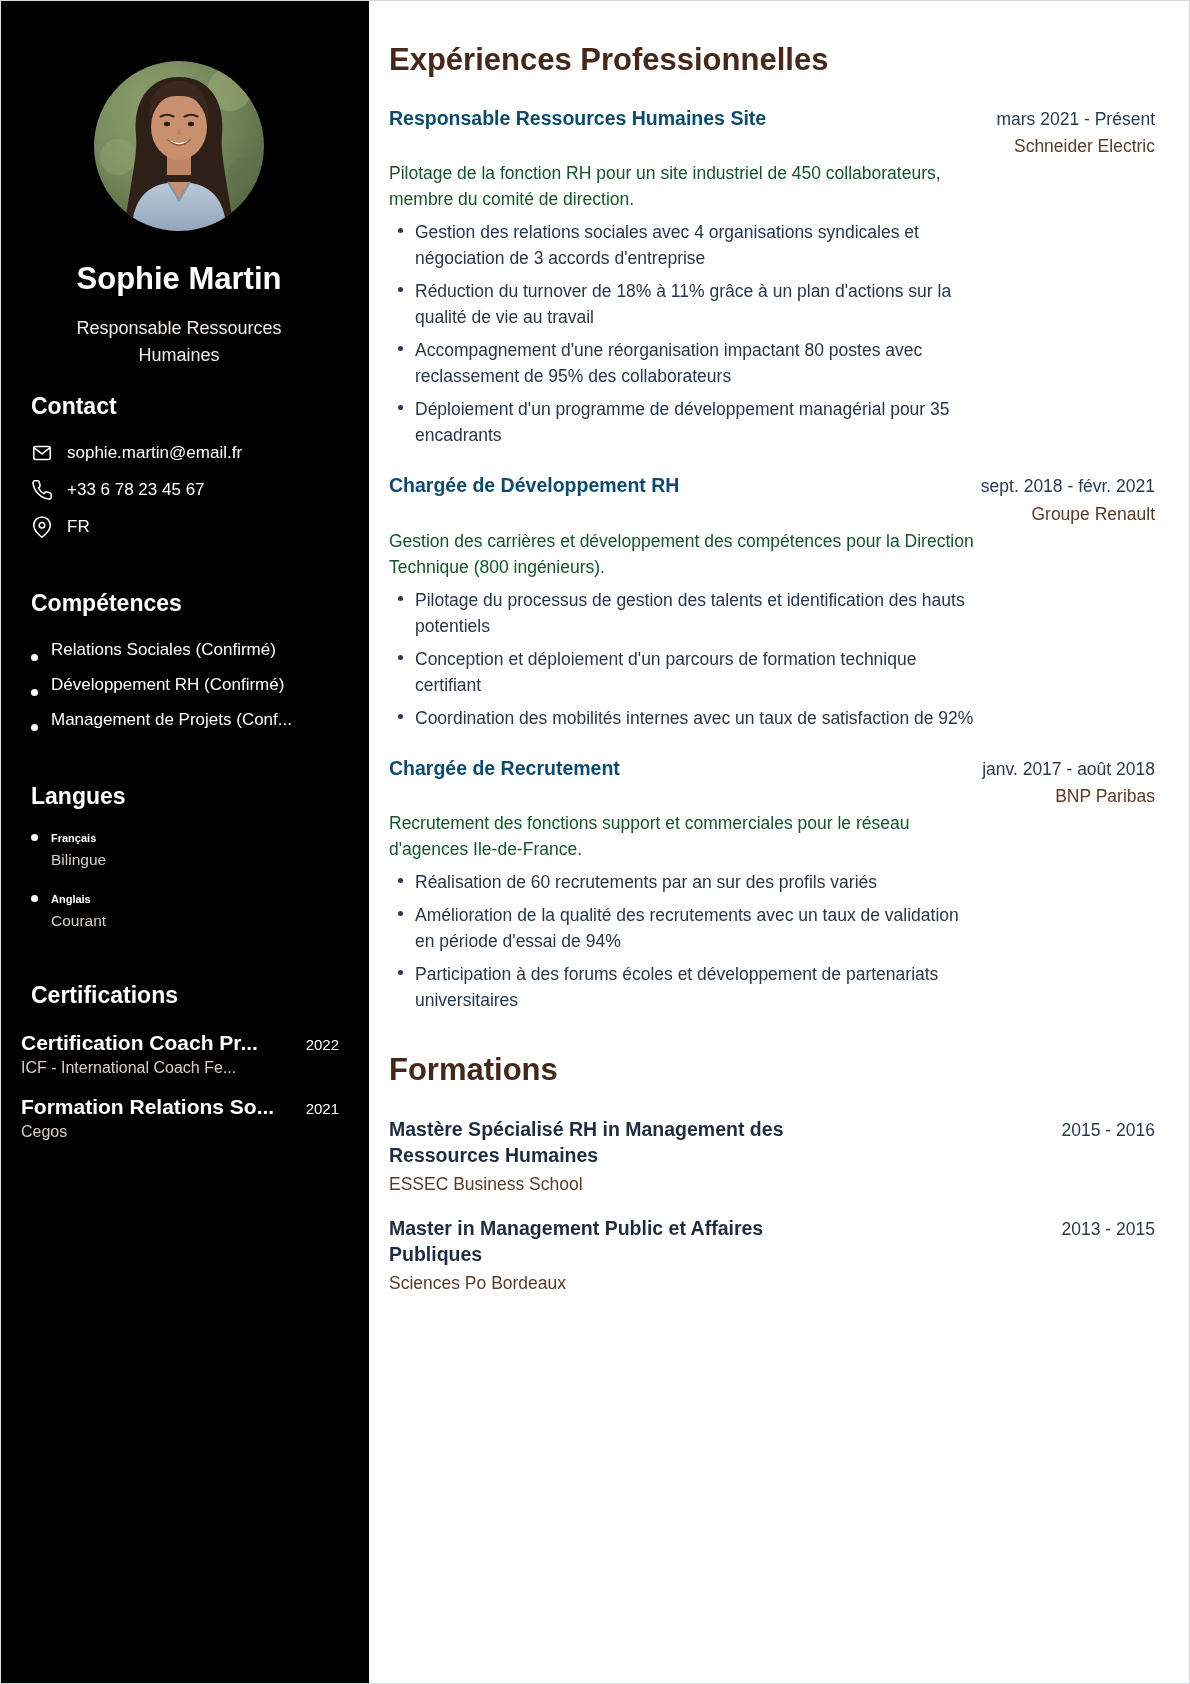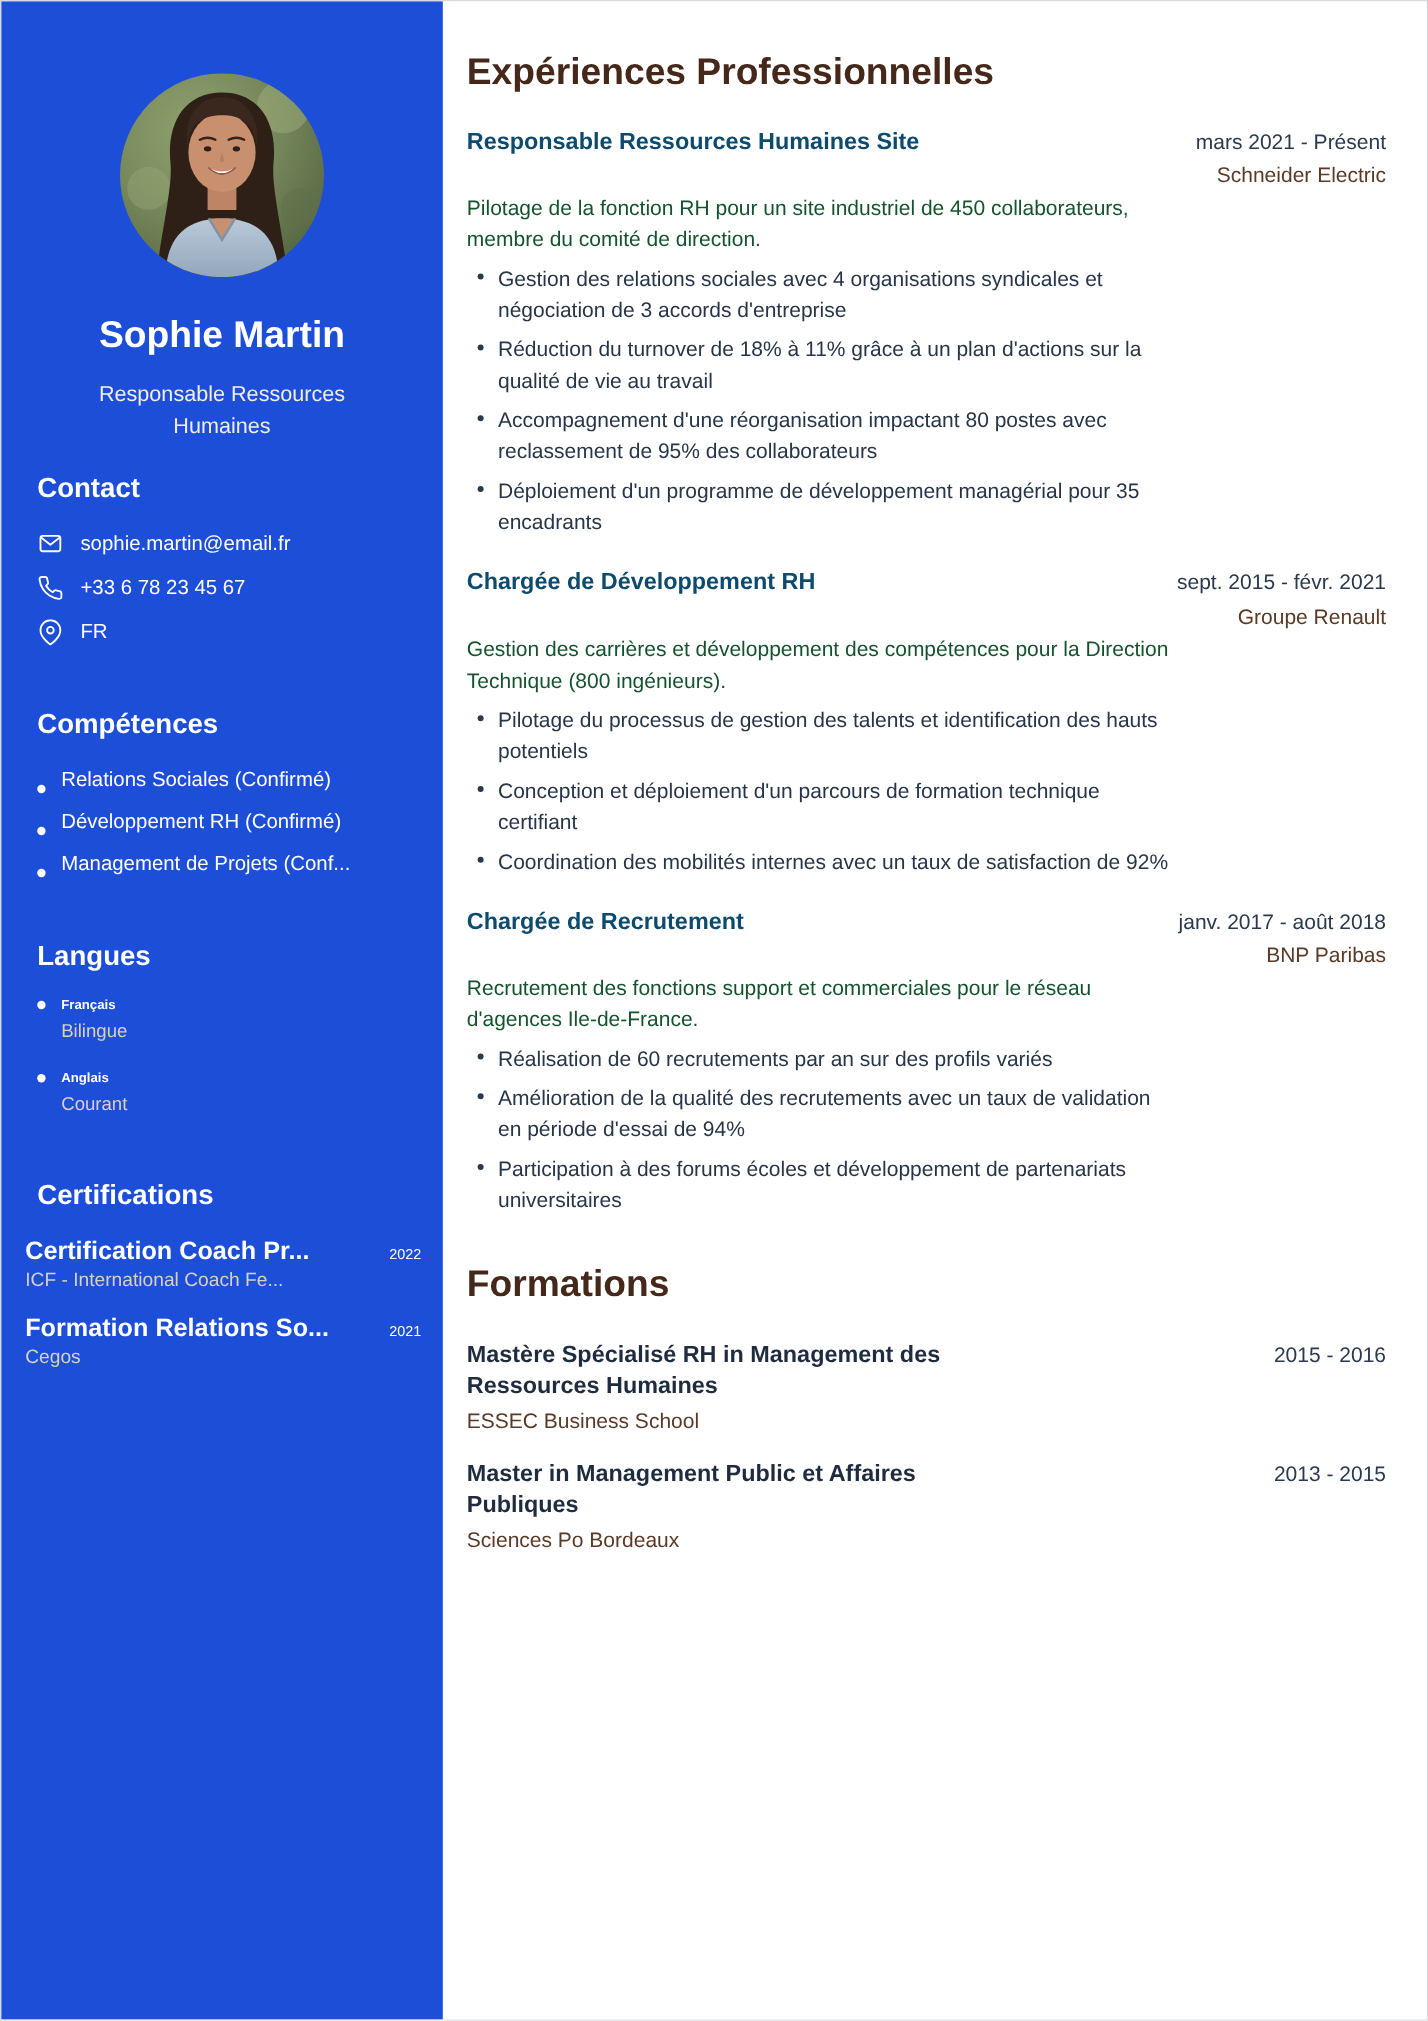--- a/index.html
+++ b/index.html
@@ -5,43 +5,43 @@
   html,body{margin:0;padding:0;background:#ffffff;}
   body{font-family:"Liberation Sans","DejaVu Sans",sans-serif;color:#273345;}
   .page{
     width:1190px;height:1684px;box-sizing:border-box;
     background:#ffffff;border:1px solid #d9dadd;
     display:flex;overflow:hidden;
   }
   
   .sidebar{
     flex:0 0 368px;width:368px;box-sizing:border-box;
-    background:#1d4ed8;color:#ffffff;
-    padding:60px 30px 40px 30px;
+    background:#000000;color:#ffffff;
+    padding:60px 42px 40px 30px;
   }
   .avatar{width:170px;height:170px;border-radius:50%;overflow:hidden;margin:0 auto;}
   .avatar svg{display:block;width:100%;height:100%;}
   .name{margin:30px 0 0;font-size:31px;line-height:1.15;font-weight:700;text-align:center;color:#ffffff;}
   .role{margin:18px auto 0;font-size:18px;line-height:1.5;text-align:center;color:#f2ede9;white-space:pre-line;}
   .side-section{margin-top:52px;}
   .side-section.contact{margin-top:24px;}
   .side-h{margin:0 0 22px;font-size:23px;font-weight:700;color:#ffffff;}
   .c-row{display:flex;align-items:center;gap:14px;margin-bottom:15px;font-size:17px;text-align:right;}
   .c-row .icon{width:22px;height:22px;flex:0 0 22px;display:flex;align-items:center;justify-content:center;}
   .c-row .icon svg{width:22px;height:22px;}
   .skill-list,.lang-list{list-style:none;margin:0;padding:0;}
   .skill-list li{display:flex;align-items:flex-end;gap:13px;margin-bottom:13px;font-size:17px;font-weight:400;line-height:1.3;}
   .dot{width:7px;height:7px;border-radius:50%;background:#ffffff;flex:0 0 7px;}
   .lang-list li{margin-bottom:24px;}
   .lang-head{display:flex;align-items:center;gap:13px;font-size:11px;font-weight:700;}
   .lang-level{margin:7px 0 0 20px;font-size:15.5px;color:#d9cfc7;}
   .cert-item{margin:0 -12px 18px -10px;}
   .cert-head{display:flex;justify-content:space-between;align-items:baseline;gap:12px;}
   .cert-name{font-size:21px;font-weight:700;white-space:nowrap;overflow:hidden;}
-  .cert-year{font-size:12px;flex:0 0 auto;margin-left:12px;}
+  .cert-year{font-size:15px;flex:0 0 auto;margin-left:12px;}
   .cert-issuer{margin-top:4px;font-size:16px;color:#d9cfc7;white-space:nowrap;overflow:hidden;}
   
   .main{flex:1 1 auto;box-sizing:border-box;padding:40px 34px 40px 20px;}
   .h1{margin:0 0 26px;font-size:31px;line-height:1.25;font-weight:700;color:#45281a;}
   .h1.formations{margin-top:38px;}
   .job{margin-bottom:25px;}
   .row-head{display:flex;justify-content:space-between;align-items:baseline;gap:20px;}
   .job-title{margin:0;font-size:19.5px;line-height:1.25;font-weight:700;color:#0c4a6e;}
   .dates{font-size:17.5px;color:#2a394e;white-space:nowrap;flex:0 0 auto;}
   .company{margin-top:6px;font-size:17.5px;font-weight:500;color:#5a3a26;text-align:right;}
@@ -207,21 +207,21 @@
         <li><span class="bdot"></span><span class="btxt">Accompagnement d'une réorganisation impactant 80 postes avec
 reclassement de 95% des collaborateurs</span></li>
         <li><span class="bdot"></span><span class="btxt">Déploiement d'un programme de développement managérial pour 35
 encadrants</span></li>
       </ul>
     </article>
 
     <article class="job">
       <div class="row-head">
         <h3 class="job-title">Chargée de Développement RH</h3>
-        <span class="dates">sept. 2015 - févr. 2021</span>
+        <span class="dates">sept. 2018 - févr. 2021</span>
       </div>
       <div class="company">Groupe Renault</div>
       <p class="desc">Gestion des carrières et développement des compétences pour la Direction
 Technique (800 ingénieurs).</p>
       <ul class="blist">
         <li><span class="bdot"></span><span class="btxt">Pilotage du processus de gestion des talents et identification des hauts
 potentiels</span></li>
         <li><span class="bdot"></span><span class="btxt">Conception et déploiement d'un parcours de formation technique
 certifiant</span></li>
         <li><span class="bdot"></span><span class="btxt">Coordination des mobilités internes avec un taux de satisfaction de 92%</span></li>

